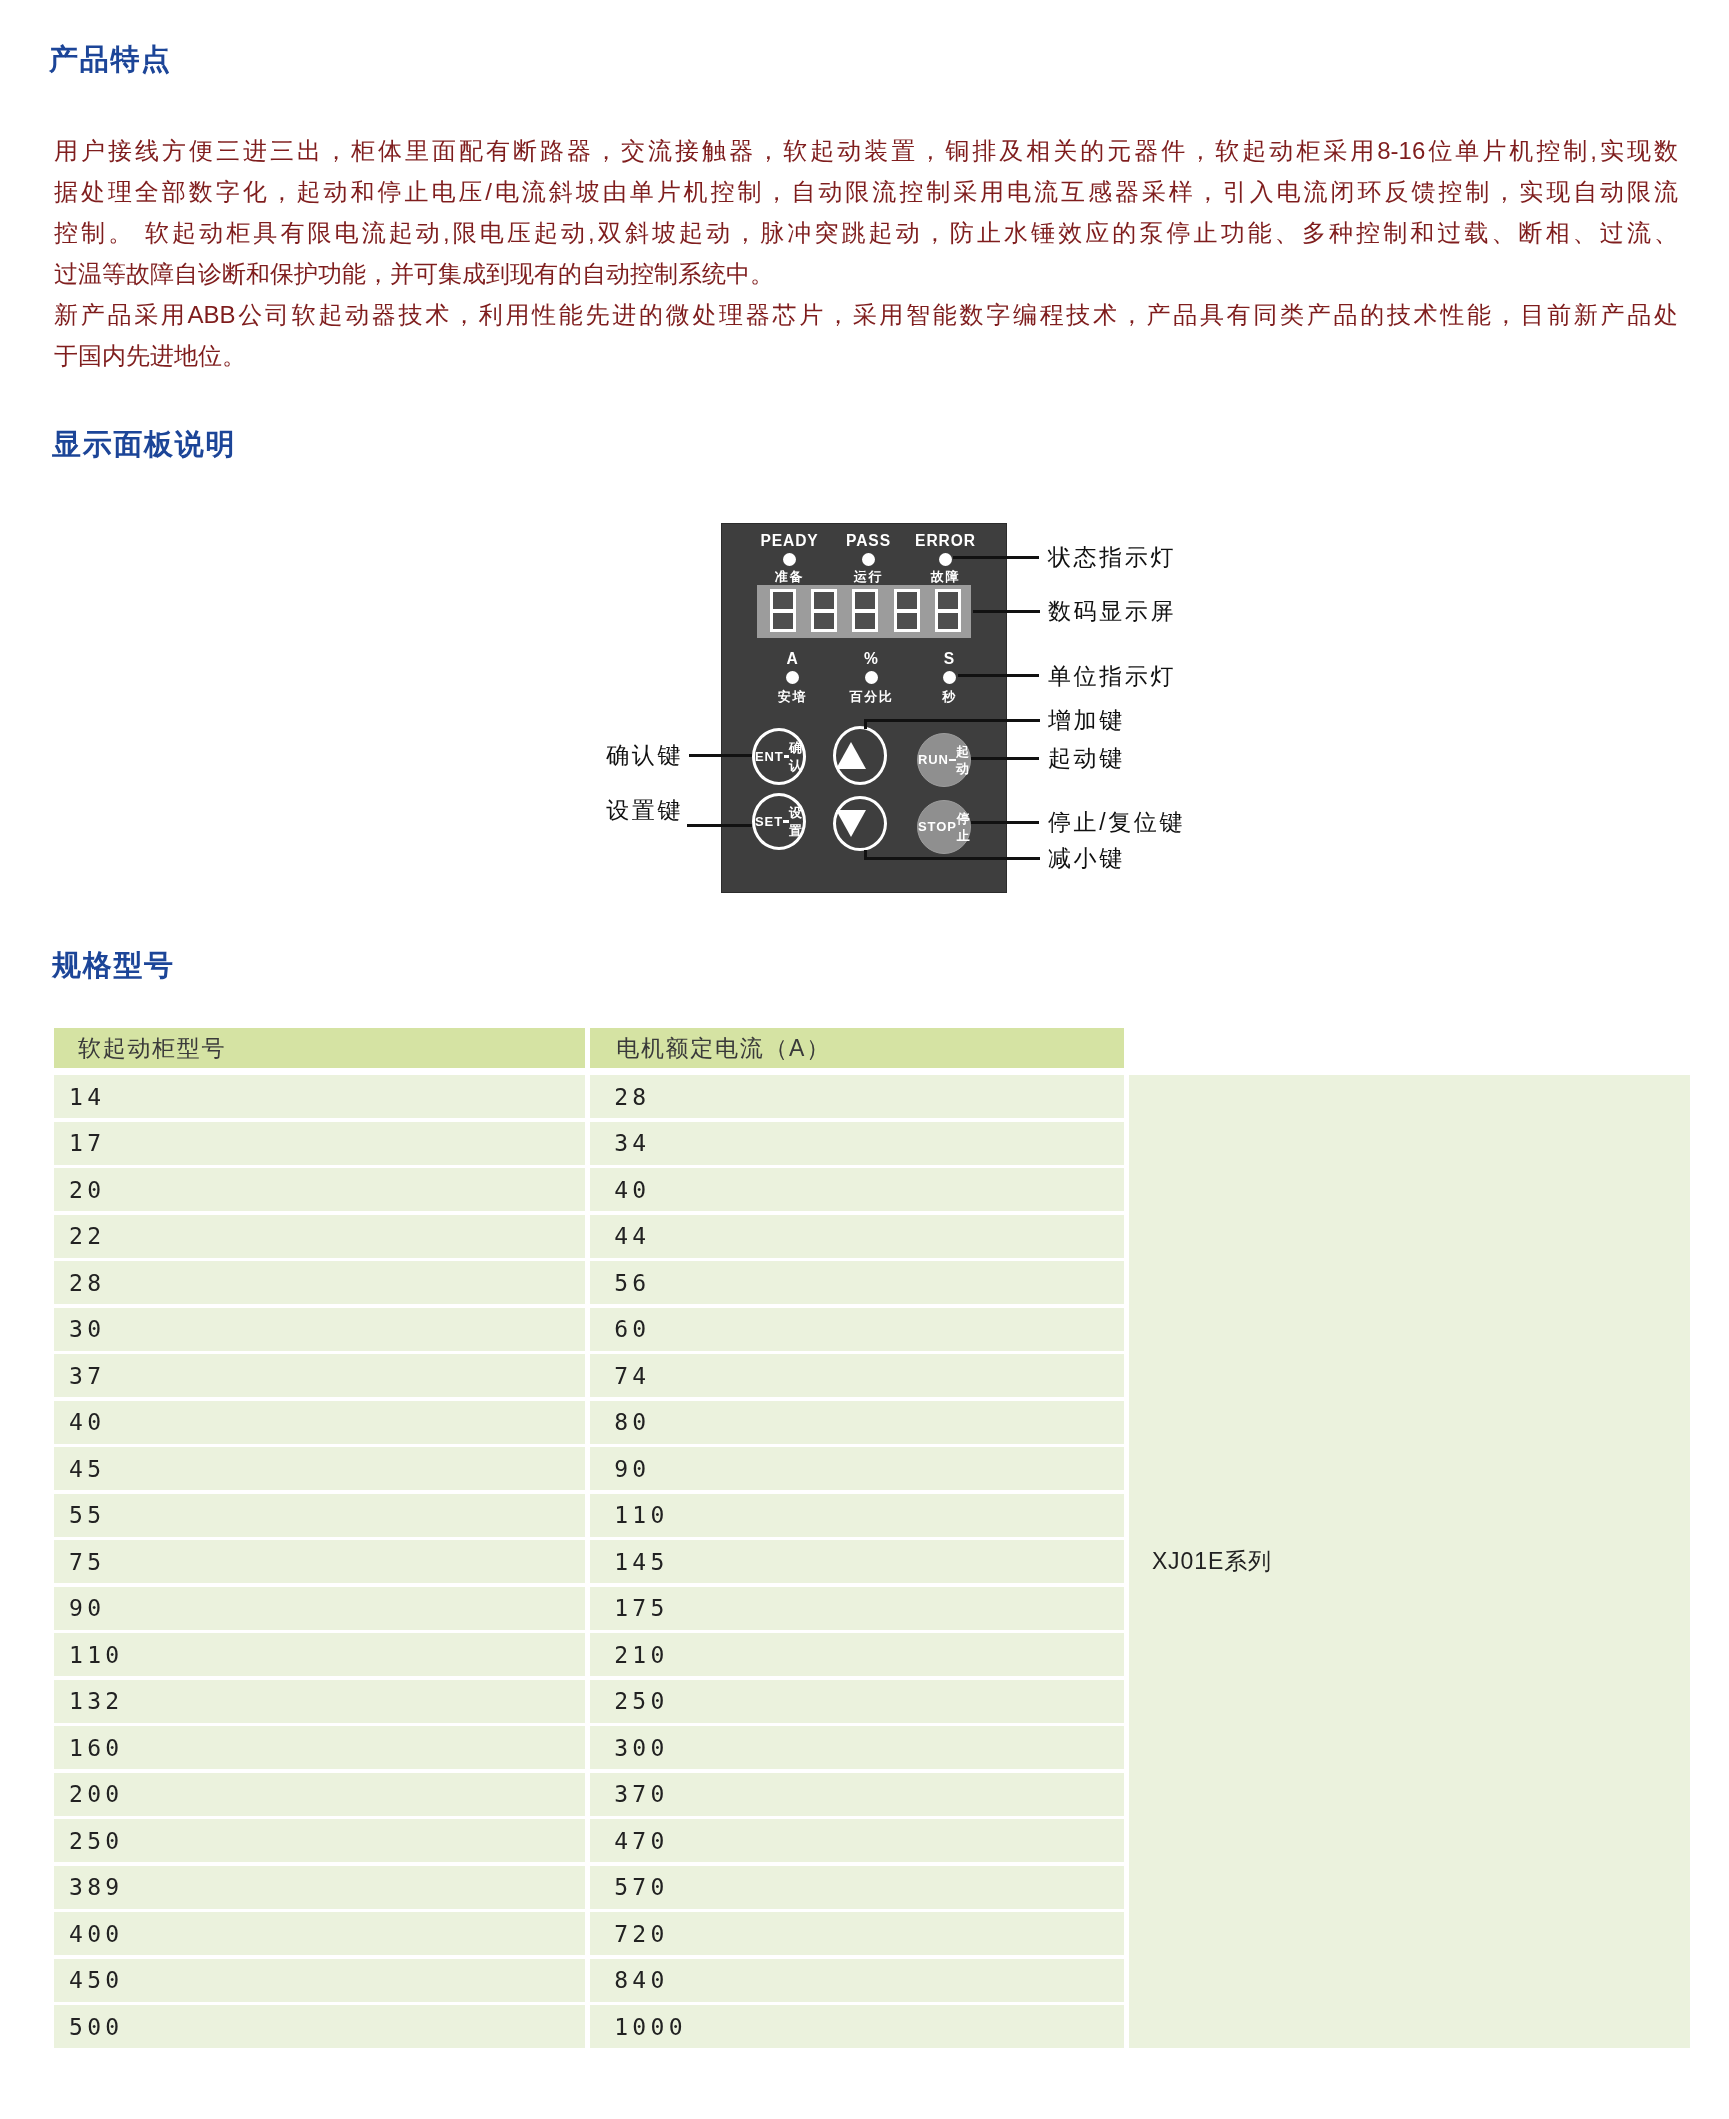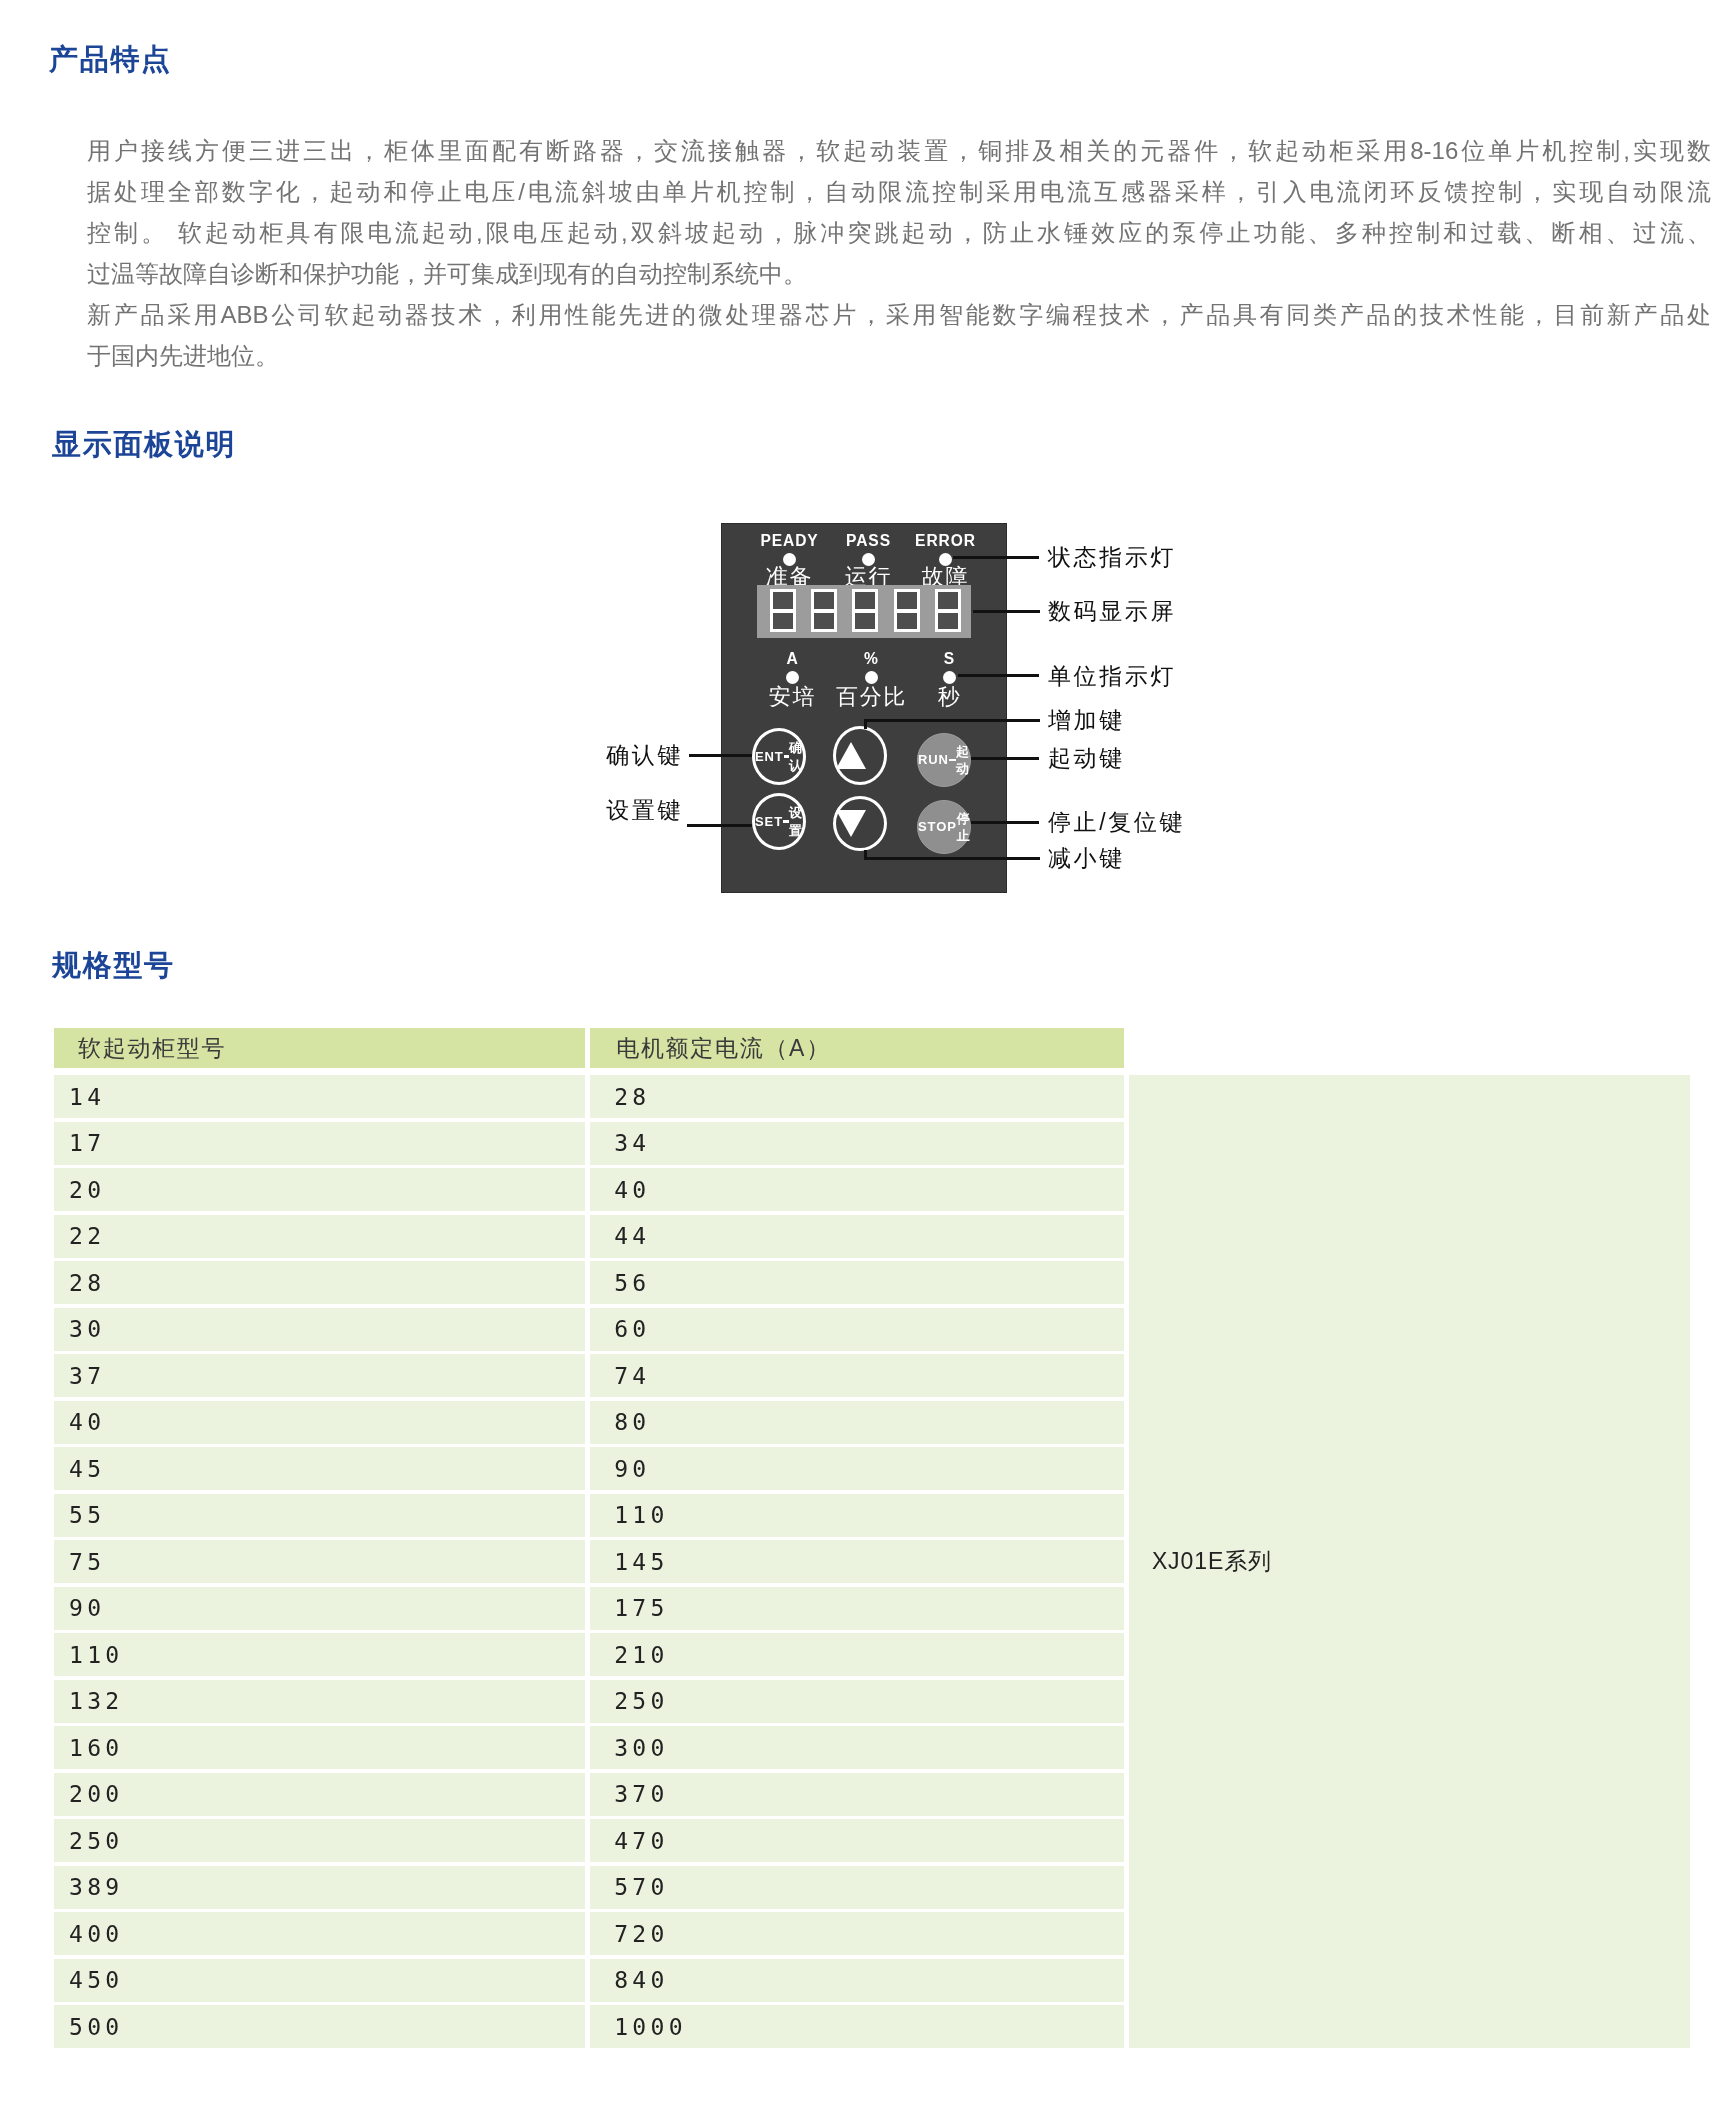--- a/index.html
+++ b/index.html
@@ -7,30 +7,30 @@
     width:1729px;height:2119px;position:relative;background:#ffffff;
     font-family:"Liberation Sans", sans-serif;color:#151515;
   }
   
   .sec-heading{
     position:absolute;font-size:29px;font-weight:bold;color:#1c4598;
     letter-spacing:1.7px;white-space:nowrap;
   }
   
   #features-text{position:absolute;left:54px;top:130px;width:1624px;
-    font-size:24px;line-height:41px;color:#737373;margin-left:33px;}
+    font-size:24px;line-height:41px;color:#7f1d1d;}
   .para-line{text-align:justify;text-align-last:justify;}
   .para-line.last{text-align-last:left;}
   
   #panel-body{position:absolute;left:721px;top:523px;width:286px;height:370px;
     background:#3e3e3e;border:0.9px solid #2c2c2c;box-sizing:border-box;}
   .lamp-col{position:absolute;width:121px;text-align:center;color:#ffffff;}
   .lamp-col .en{font-size:15.6px;font-weight:bold;letter-spacing:0.9px;line-height:19px;}
   .lamp-col .led{width:13px;height:13px;border-radius:50%;background:#ffffff;margin:2.6px auto 1.7px auto;}
-  .lamp-col .cn{font-size:22px;font-weight:normal;line-height:19px;letter-spacing:1.7px;}
+  .lamp-col .cn{font-size:13px;font-weight:bold;line-height:19px;letter-spacing:1.7px;}
   #seg-display{position:absolute;left:757px;top:585px;width:214px;height:53px;background:#9c9c9c;}
   .digit{position:absolute;top:4.3px;width:26px;height:43px;box-sizing:border-box;
     border:3.5px solid #ffffff;background:#4e4e4e;}
   .digit::after{content:"";position:absolute;left:-0.9px;right:-0.9px;top:50%;margin-top:-1.7px;height:3.5px;background:#ffffff;}
   .digit.d1{left:13px}.digit.d2{left:54px}.digit.d3{left:95px}.digit.d4{left:137px}.digit.d5{left:178px}
   .pbtn{position:absolute;border-radius:50%;box-sizing:border-box;color:#fff;
     display:flex;flex-direction:row;align-items:center;justify-content:space-between;
     font-weight:bold;font-size:13px;line-height:17.3px;text-align:center;letter-spacing:0.9px;}
   .pbtn.outline{border:3.5px solid #ffffff;background:#3e3e3e;}
   .pbtn.gray{background:#8f8f8f;border:1.7px solid #9d9d9d;}

